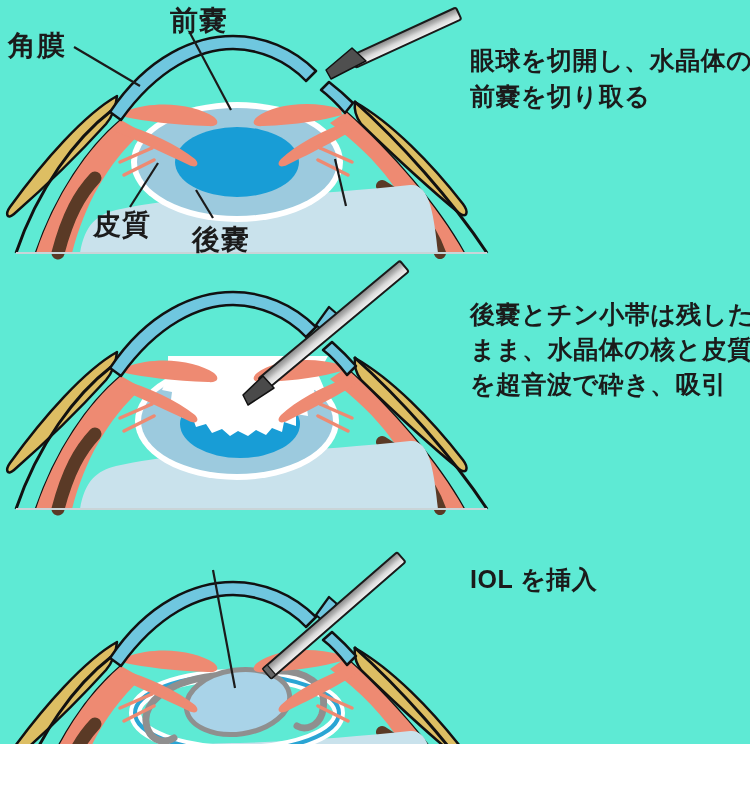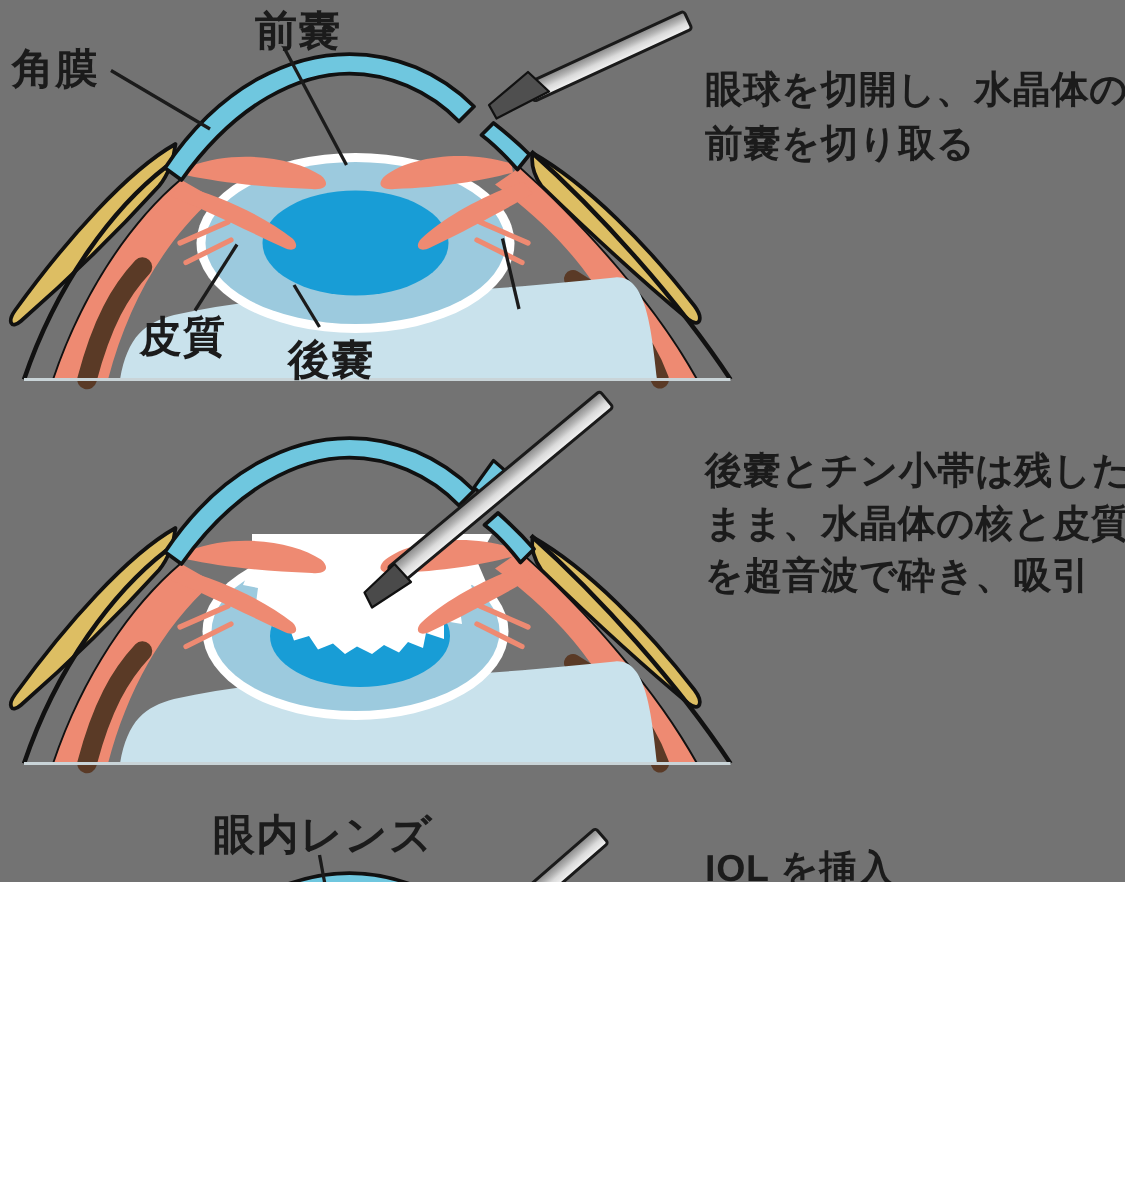--- a/index.html
+++ b/index.html
@@ -1,16 +1,16 @@
 <!DOCTYPE html>
 <html><head>
 <meta charset="utf-8">
 <style>
   html,body{margin:0;padding:0;background:#ffffff;}
-  .stage{position:relative;width:750px;height:588px;background:#737373;overflow:hidden;
+  .stage{position:relative;width:750px;height:744px;background:#5eead4;overflow:hidden;
          font-family:"Liberation Sans","DejaVu Sans",sans-serif;color:#1d1d1d;}
   .art{position:absolute;left:0;top:0;}
   .lbl{position:absolute;font-size:28px;font-weight:600;letter-spacing:1px;white-space:nowrap;color:#1b1b1b;}
   .desc{position:absolute;font-size:25px;font-weight:600;letter-spacing:.5px;line-height:36px;white-space:nowrap;color:#1b1b1b;}
 </style>
 </head>
 <body>
 
 <div class="stage">
 
@@ -131,21 +131,20 @@
     <path d="M213,218 L196,190"></path>
     <path d="M346,206 L335,159"></path>
     <path d="M213,570 L235,688"></path>
   </g>
 </svg>
 
 <div class="lbl" style="left:8px;top:27px">角膜</div>
 <div class="lbl" style="left:170px;top:2px">前嚢</div>
 <div class="lbl" style="left:93px;top:206px">皮質</div>
 <div class="lbl" style="left:192px;top:221px">後嚢</div>
-<div class="lbl" style="left:142px;top:538px">眼内レンズ</div>
 
 <div class="desc" style="left:470px;top:42px">
   <div>眼球を切開し、水晶体の</div>
   <div>前嚢を切り取る</div>
 </div>
 <div class="desc" style="left:470px;top:297px;line-height:35px">
   <div>後嚢とチン小帯は残した</div>
   <div>まま、水晶体の核と皮質</div>
   <div>を超音波で砕き、吸引</div>
 </div>

